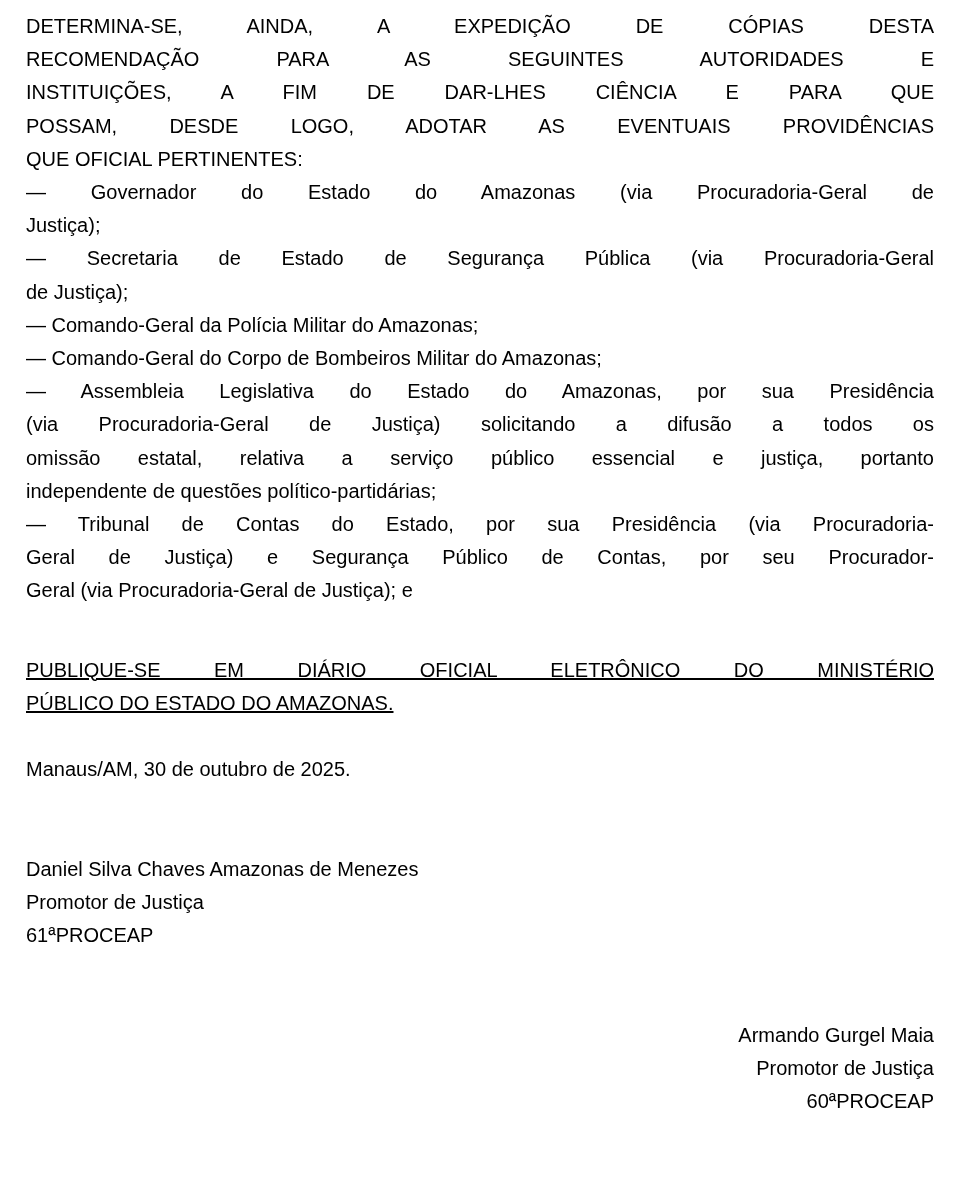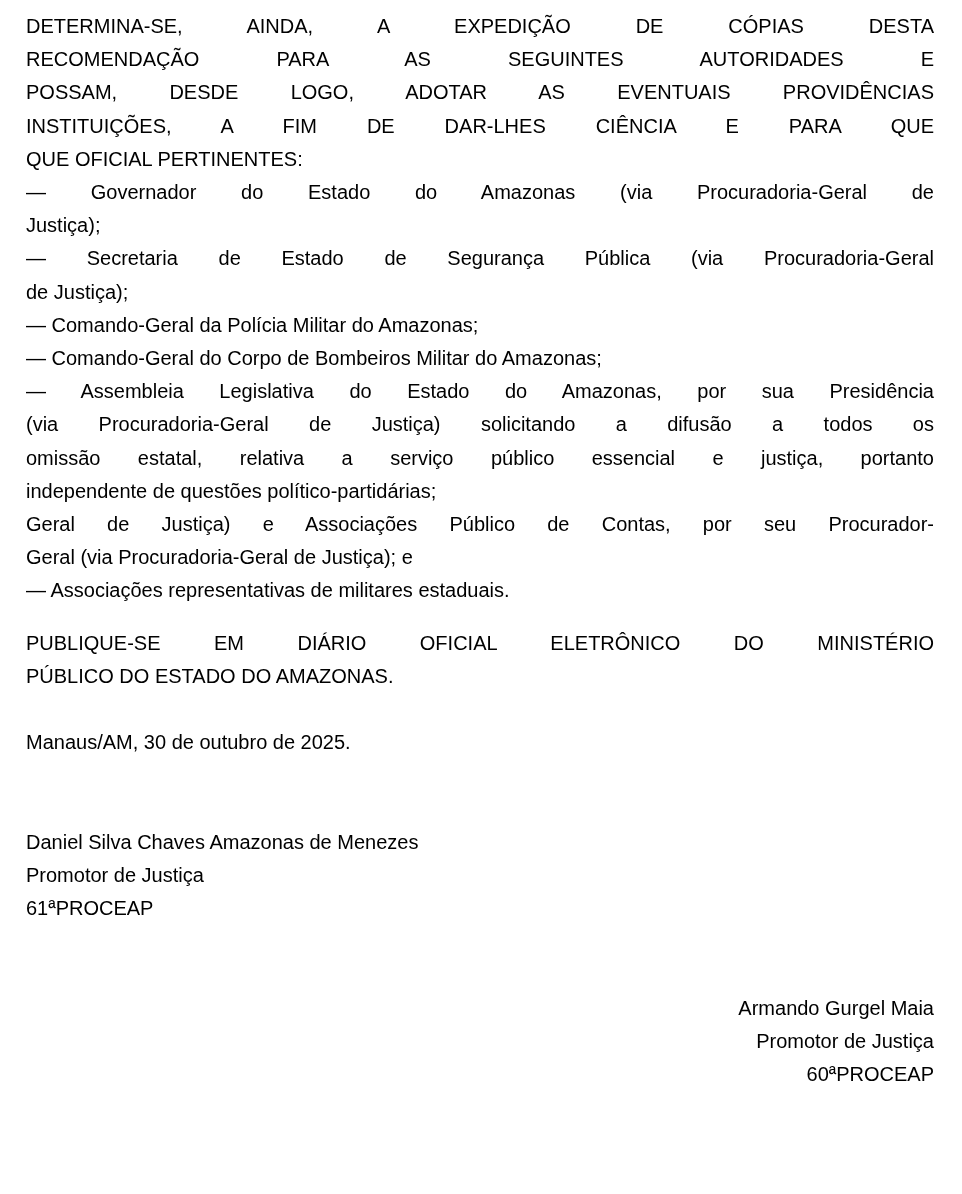--- a/index.html
+++ b/index.html
@@ -28,22 +28,22 @@
     text-align-last: justify;
   }
 </style>
 </head>
 <body>
 
 <div class="doc">
     <div class="block">
       <div class="line just">DETERMINA-SE, AINDA, A EXPEDIÇÃO DE CÓPIAS DESTA</div>
       <div class="line just">RECOMENDAÇÃO PARA AS SEGUINTES AUTORIDADES E</div>
+      <div class="line just">INSTITUIÇÕES, A FIM DE DAR-LHES CIÊNCIA E PARA QUE</div>
       <div class="line just" style="word-spacing: -0.378125px;">POSSAM, DESDE LOGO, ADOTAR AS EVENTUAIS PROVIDÊNCIAS</div>
-      <div class="line just">INSTITUIÇÕES, A FIM DE DAR-LHES CIÊNCIA E PARA QUE</div>
       <div class="line">QUE OFICIAL PERTINENTES:</div>
     </div>
     <div class="block">
       <div class="line just">— Governador do Estado do Amazonas (via Procuradoria-Geral de</div>
       <div class="line">Justiça);</div>
     </div>
     <div class="block">
       <div class="line just" style="word-spacing: -0.192578px;">— Secretaria de Estado de Segurança Pública (via Procuradoria-Geral</div>
       <div class="line">de Justiça);</div>
     </div>
@@ -53,27 +53,25 @@
     <div class="block">
       <div class="line">— Comando-Geral do Corpo de Bombeiros Militar do Amazonas;</div>
     </div>
     <div class="block">
       <div class="line just" style="word-spacing: -1.97361px;">— Assembleia Legislativa do Estado do Amazonas, por sua Presidência</div>
       <div class="line just">(via Procuradoria-Geral de Justiça) solicitando a difusão a todos os</div>
       <div class="line just">omissão estatal, relativa a serviço público essencial e justiça, portanto</div>
       <div class="line">independente de questões político-partidárias;</div>
     </div>
     <div class="block">
-      <div class="line just">Geral de Justiça) e Associações Público de Contas, por seu Procurador-</div>
+      <div class="line just" style="word-spacing: -2.26094px;">— Tribunal de Contas do Estado, por sua Presidência (via Procuradoria-</div>
+      <div class="line just">Geral de Justiça) e Segurança Público de Contas, por seu Procurador-</div>
       <div class="line">Geral (via Procuradoria-Geral de Justiça); e</div>
     </div>
-    <div class="block">
-      <div class="line">— Associações representativas de militares estaduais.</div>
-    </div>
-    <div class="block" style="margin-top: 19px;">
+    <div class="block" style="margin-top: 46px; text-decoration: underline;">
       <div class="line just">PUBLIQUE-SE EM DIÁRIO OFICIAL ELETRÔNICO DO MINISTÉRIO</div>
       <div class="line">PÚBLICO DO ESTADO DO AMAZONAS.</div>
     </div>
     <div class="block" style="margin-top: 33.2px;">
       <div class="line">Manaus/AM, 30 de outubro de 2025.</div>
     </div>
     <div class="block" style="margin-top: 66.4px;">
       <div class="line">Daniel Silva Chaves Amazonas de Menezes</div>
       <div class="line">Promotor de Justiça</div>
       <div class="line">61ªPROCEAP</div>

